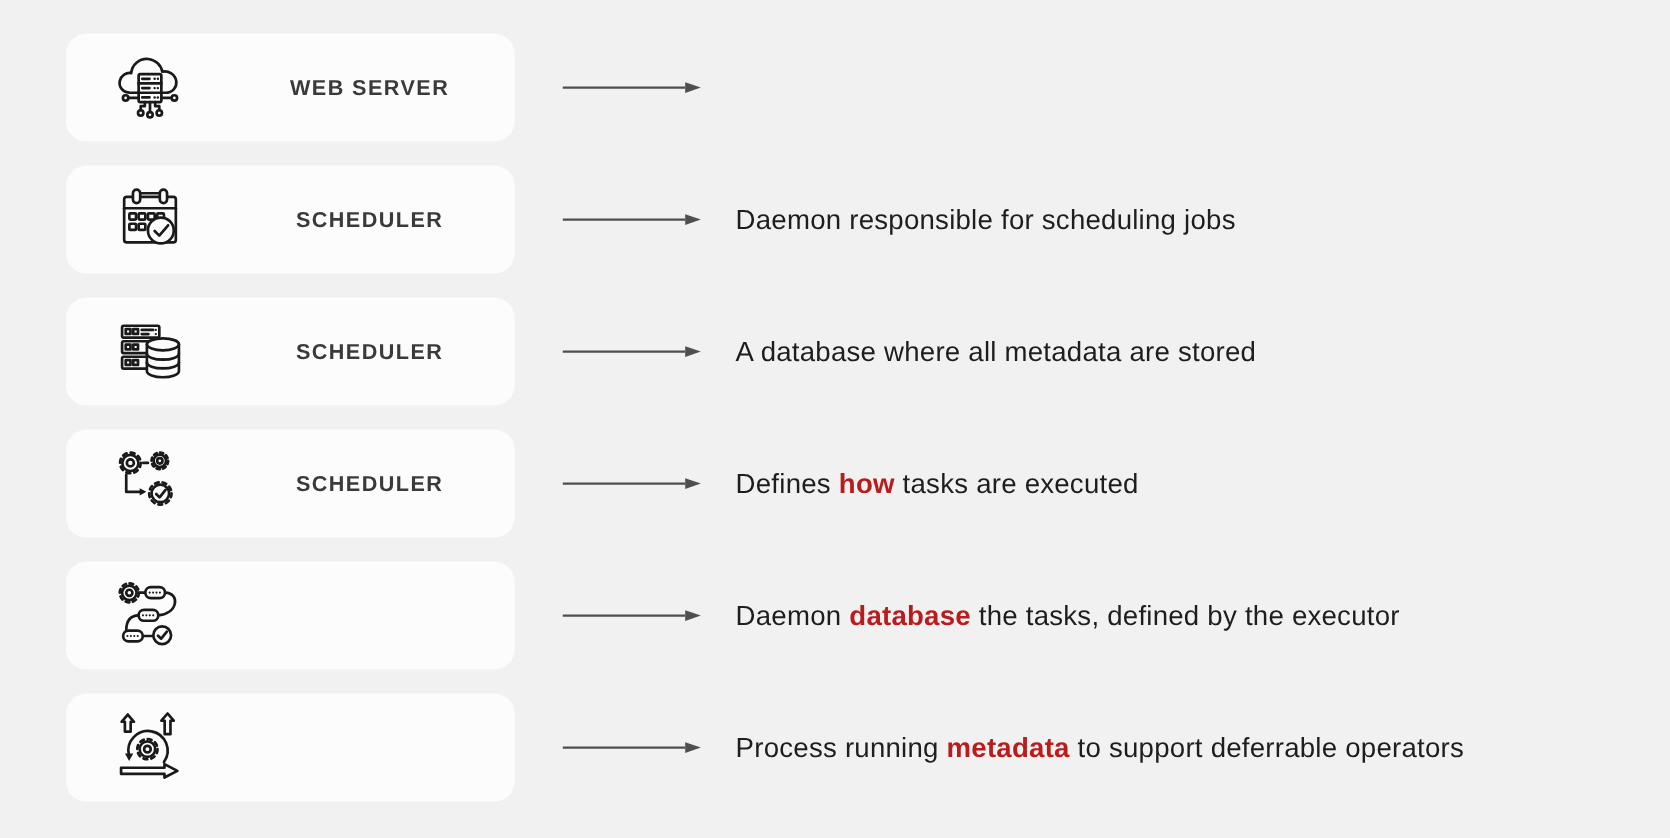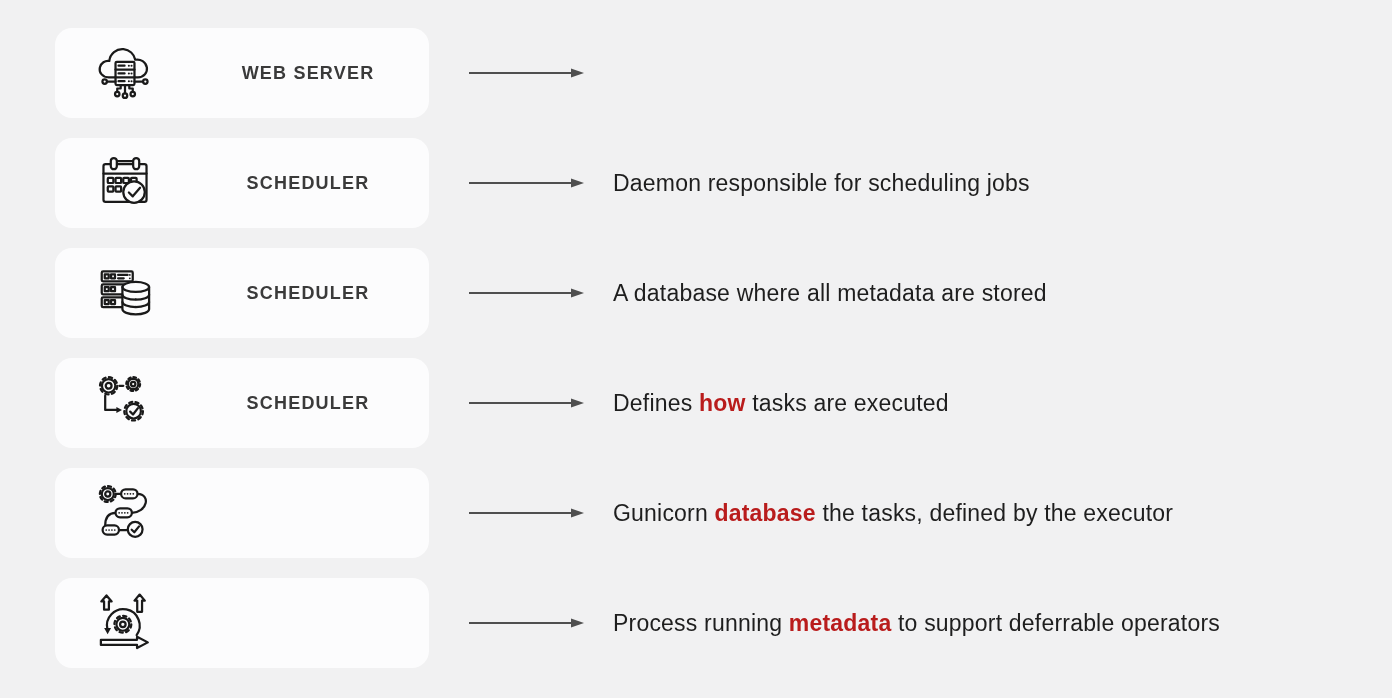--- a/index.html
+++ b/index.html
@@ -196,21 +196,21 @@
             <circle class="ic-fill" cx="24.1" cy="55.75" r="1"></circle>
           <circle class="ic ic-mask" cx="47.8" cy="55" r="8.6"></circle>
           <path class="ic" d="M43.8,55.5 L46.8,58.3 L52.3,51.5" stroke-width="3"></path>
         </svg>
       </span>
     </div>
     <svg class="connector" width="118" height="14" viewBox="0 0 118 14">
       <line x1="1" y1="7" x2="103" y2="7" stroke="#4f4f4f" stroke-width="2"></line>
       <polygon points="103,2.5 116,7 103,11.5" fill="#4f4f4f"></polygon>
     </svg>
-    <p class="desc"><span>Gunicorn </span><b>database</b><span> the tasks, defined by the executor</span></p>
+    <p class="desc"><span>Daemon </span><b>database</b><span> the tasks, defined by the executor</span></p>
   </div>
 
   <div class="row">
     <div class="card">
       <span class="icon-wrap">
         <svg viewBox="0 0 72 72">
           <polygon class="ic" points="14.5,4 20.5,11 17.3,11 17.3,20.5 11.7,20.5 11.7,11 8.5,11" stroke-width="2.4"></polygon>
           <polygon class="ic" points="53,3 59,10 55.8,10 55.8,23 50.2,23 50.2,10 47,10" stroke-width="2.4"></polygon>
           <path class="ic" d="M15.6,43.5 A19,19 0 1 1 49.5,50"></path>
           <polygon class="ic-fill" points="11.8,41.8 19.8,41.8 15.8,49"></polygon>

